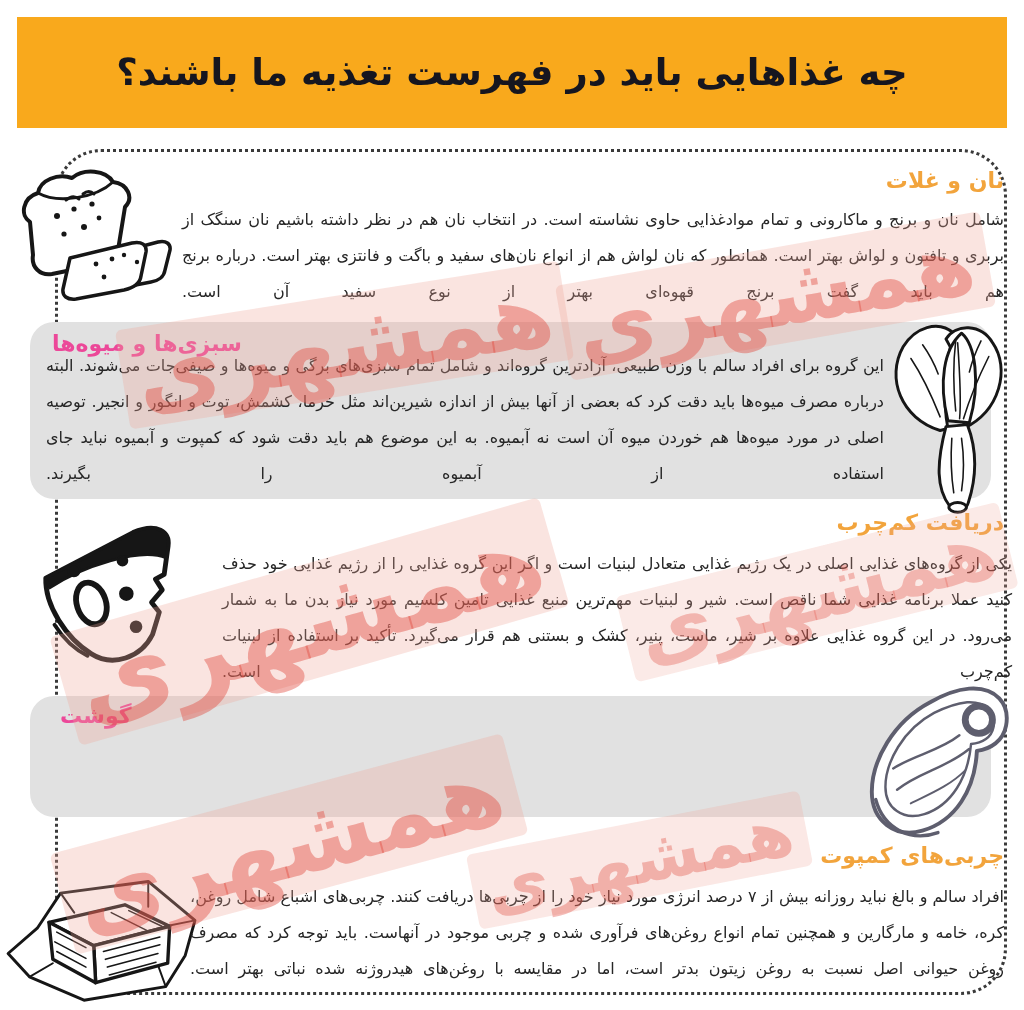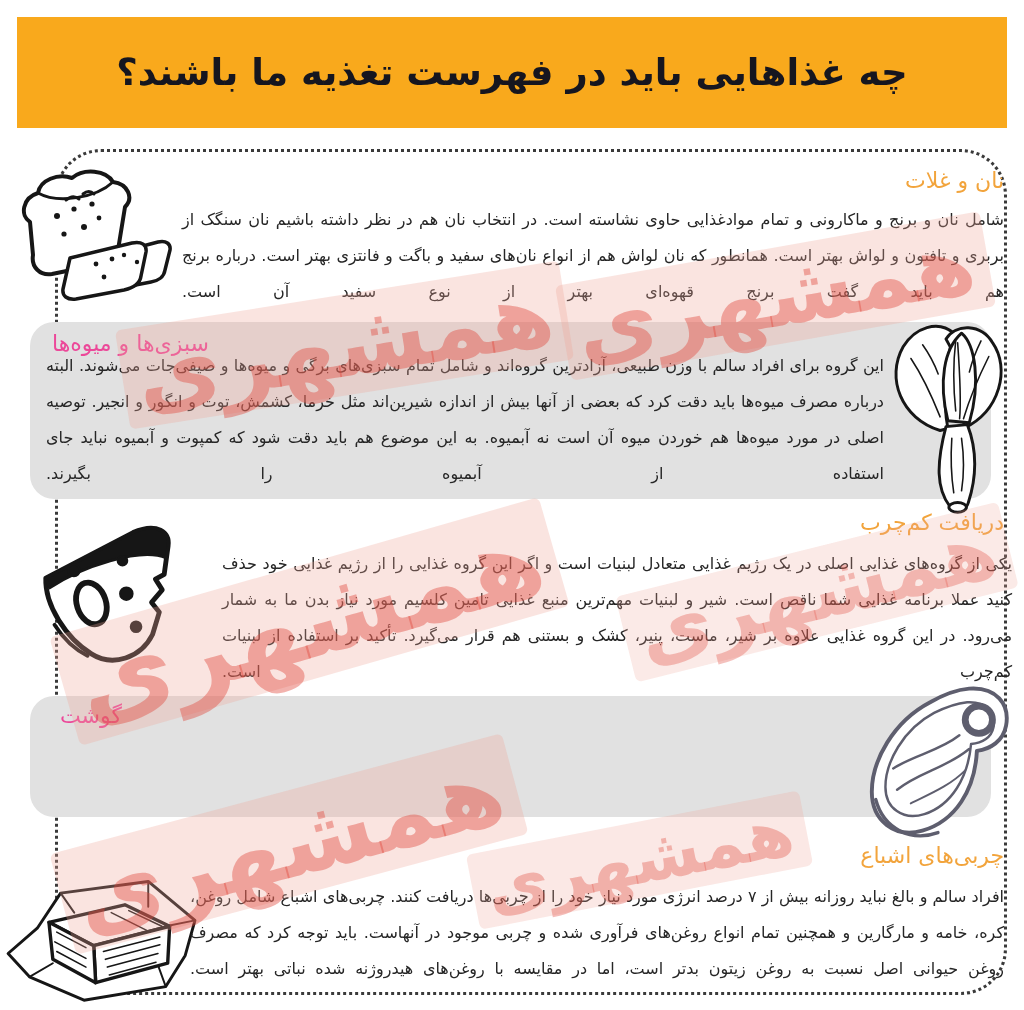--- a/index.html
+++ b/index.html
@@ -18,21 +18,21 @@
   
   .card{
     position:absolute;left:55px;top:149px;width:952px;height:846px;
     border:3px dotted #3a3a3a;border-radius:46px;box-sizing:border-box;z-index:1;
   }
   
   .graybox{position:absolute;background:#E1E1E1;border-radius:24px;z-index:3;}
   .gb-veg {left:30px;top:322px;width:961px;height:177px;}
   .gb-meat{left:30px;top:696px;width:961px;height:121px;}
   
-  h2{margin:0;font-size:22px;font-weight:normal;position:absolute;z-index:10;line-height:1;}
+  h2{margin:0;font-size:22px;font-weight:bold;position:absolute;z-index:10;line-height:1;}
   .h-orange{color:#F2A43C;}
   .h-red{color:#ec4899;}
   .h1pos{top:170px;right:20px;}
   .h2pos{top:333px;left:52px;right:auto;}
   .h3pos{top:512px;right:20px;}
   .h4pos{top:705px;left:60px;right:auto;}
   .h5pos{top:845px;right:20px;}
   
   p.body{
     margin:0;position:absolute;z-index:10;color:#262626;
@@ -148,21 +148,21 @@
       <path d="M112 14 C140 12 154 30 150 52 C147 68 134 76 120 78 C118 118 98 150 64 160 C36 168 12 150 12 120 C12 88 34 48 72 28 C86 20 100 15 112 14 Z" fill="#ffffff" stroke-width="4"></path>
       <path d="M110 28 C130 27 140 39 137 54 C135 64 126 70 114 71 C111 105 94 134 66 143 C44 150 26 137 26 115 C26 90 44 56 76 39 C88 33 100 29 110 28 Z" stroke-width="2.5"></path>
       <circle cx="122" cy="46" r="14" fill="#ffffff" stroke-width="7"></circle>
       <path d="M38 118 C60 100 88 96 112 76" stroke-width="2.5"></path>
       <path d="M34 96 C56 82 82 78 102 62" stroke-width="2.5"></path>
       <path d="M52 132 C72 122 92 114 108 98" stroke-width="2"></path>
       <path d="M16 128 C24 158 52 172 80 162" stroke-width="3.5"></path>
     </g>
   </svg>
 
-  <h2 class="h-orange h5pos">چربی‌های اشباع</h2>
+  <h2 class="h-orange h5pos">چربی‌های کمپوت</h2>
   <p class="body b5">افراد سالم و بالغ نباید روزانه بیش از ۷ درصد انرژی مورد نیاز خود را از چربی‌ها دریافت کنند. چربی‌های اشباع شامل روغن، کره، خامه و مارگارین و همچنین تمام انواع روغن‌های فرآوری شده و چربی موجود در آنهاست. باید توجه کرد که مصرف روغن حیوانی اصل نسبت به روغن زیتون بدتر است، اما در مقایسه با روغن‌های هیدروژنه شده نباتی بهتر است.</p>
   <svg class="illus il-butter" viewBox="0 0 205 150">
     <g stroke="#161616" stroke-linejoin="round" stroke-linecap="round" fill="#ffffff">
       <path d="M60 32 L150 20 L198 60 L188 96 L168 128 L84 142 L28 118 L6 94 L36 68 Z" stroke-width="3"></path>
       <path d="M60 32 L74 52 M150 20 L150 46 M198 60 L168 66 M28 118 L52 104 M168 128 L160 106" fill="none" stroke-width="2"></path>
       <path d="M48 62 L126 44 L172 66 L94 86 Z" stroke-width="3.5"></path>
       <path d="M94 86 L172 66 L170 104 L96 124 Z" stroke-width="3.5"></path>
       <path d="M48 62 L94 86 L96 124 L52 100 Z" stroke-width="3.5"></path>
     </g>
     <g fill="none" stroke="#161616" stroke-width="1.6" stroke-linecap="round">

